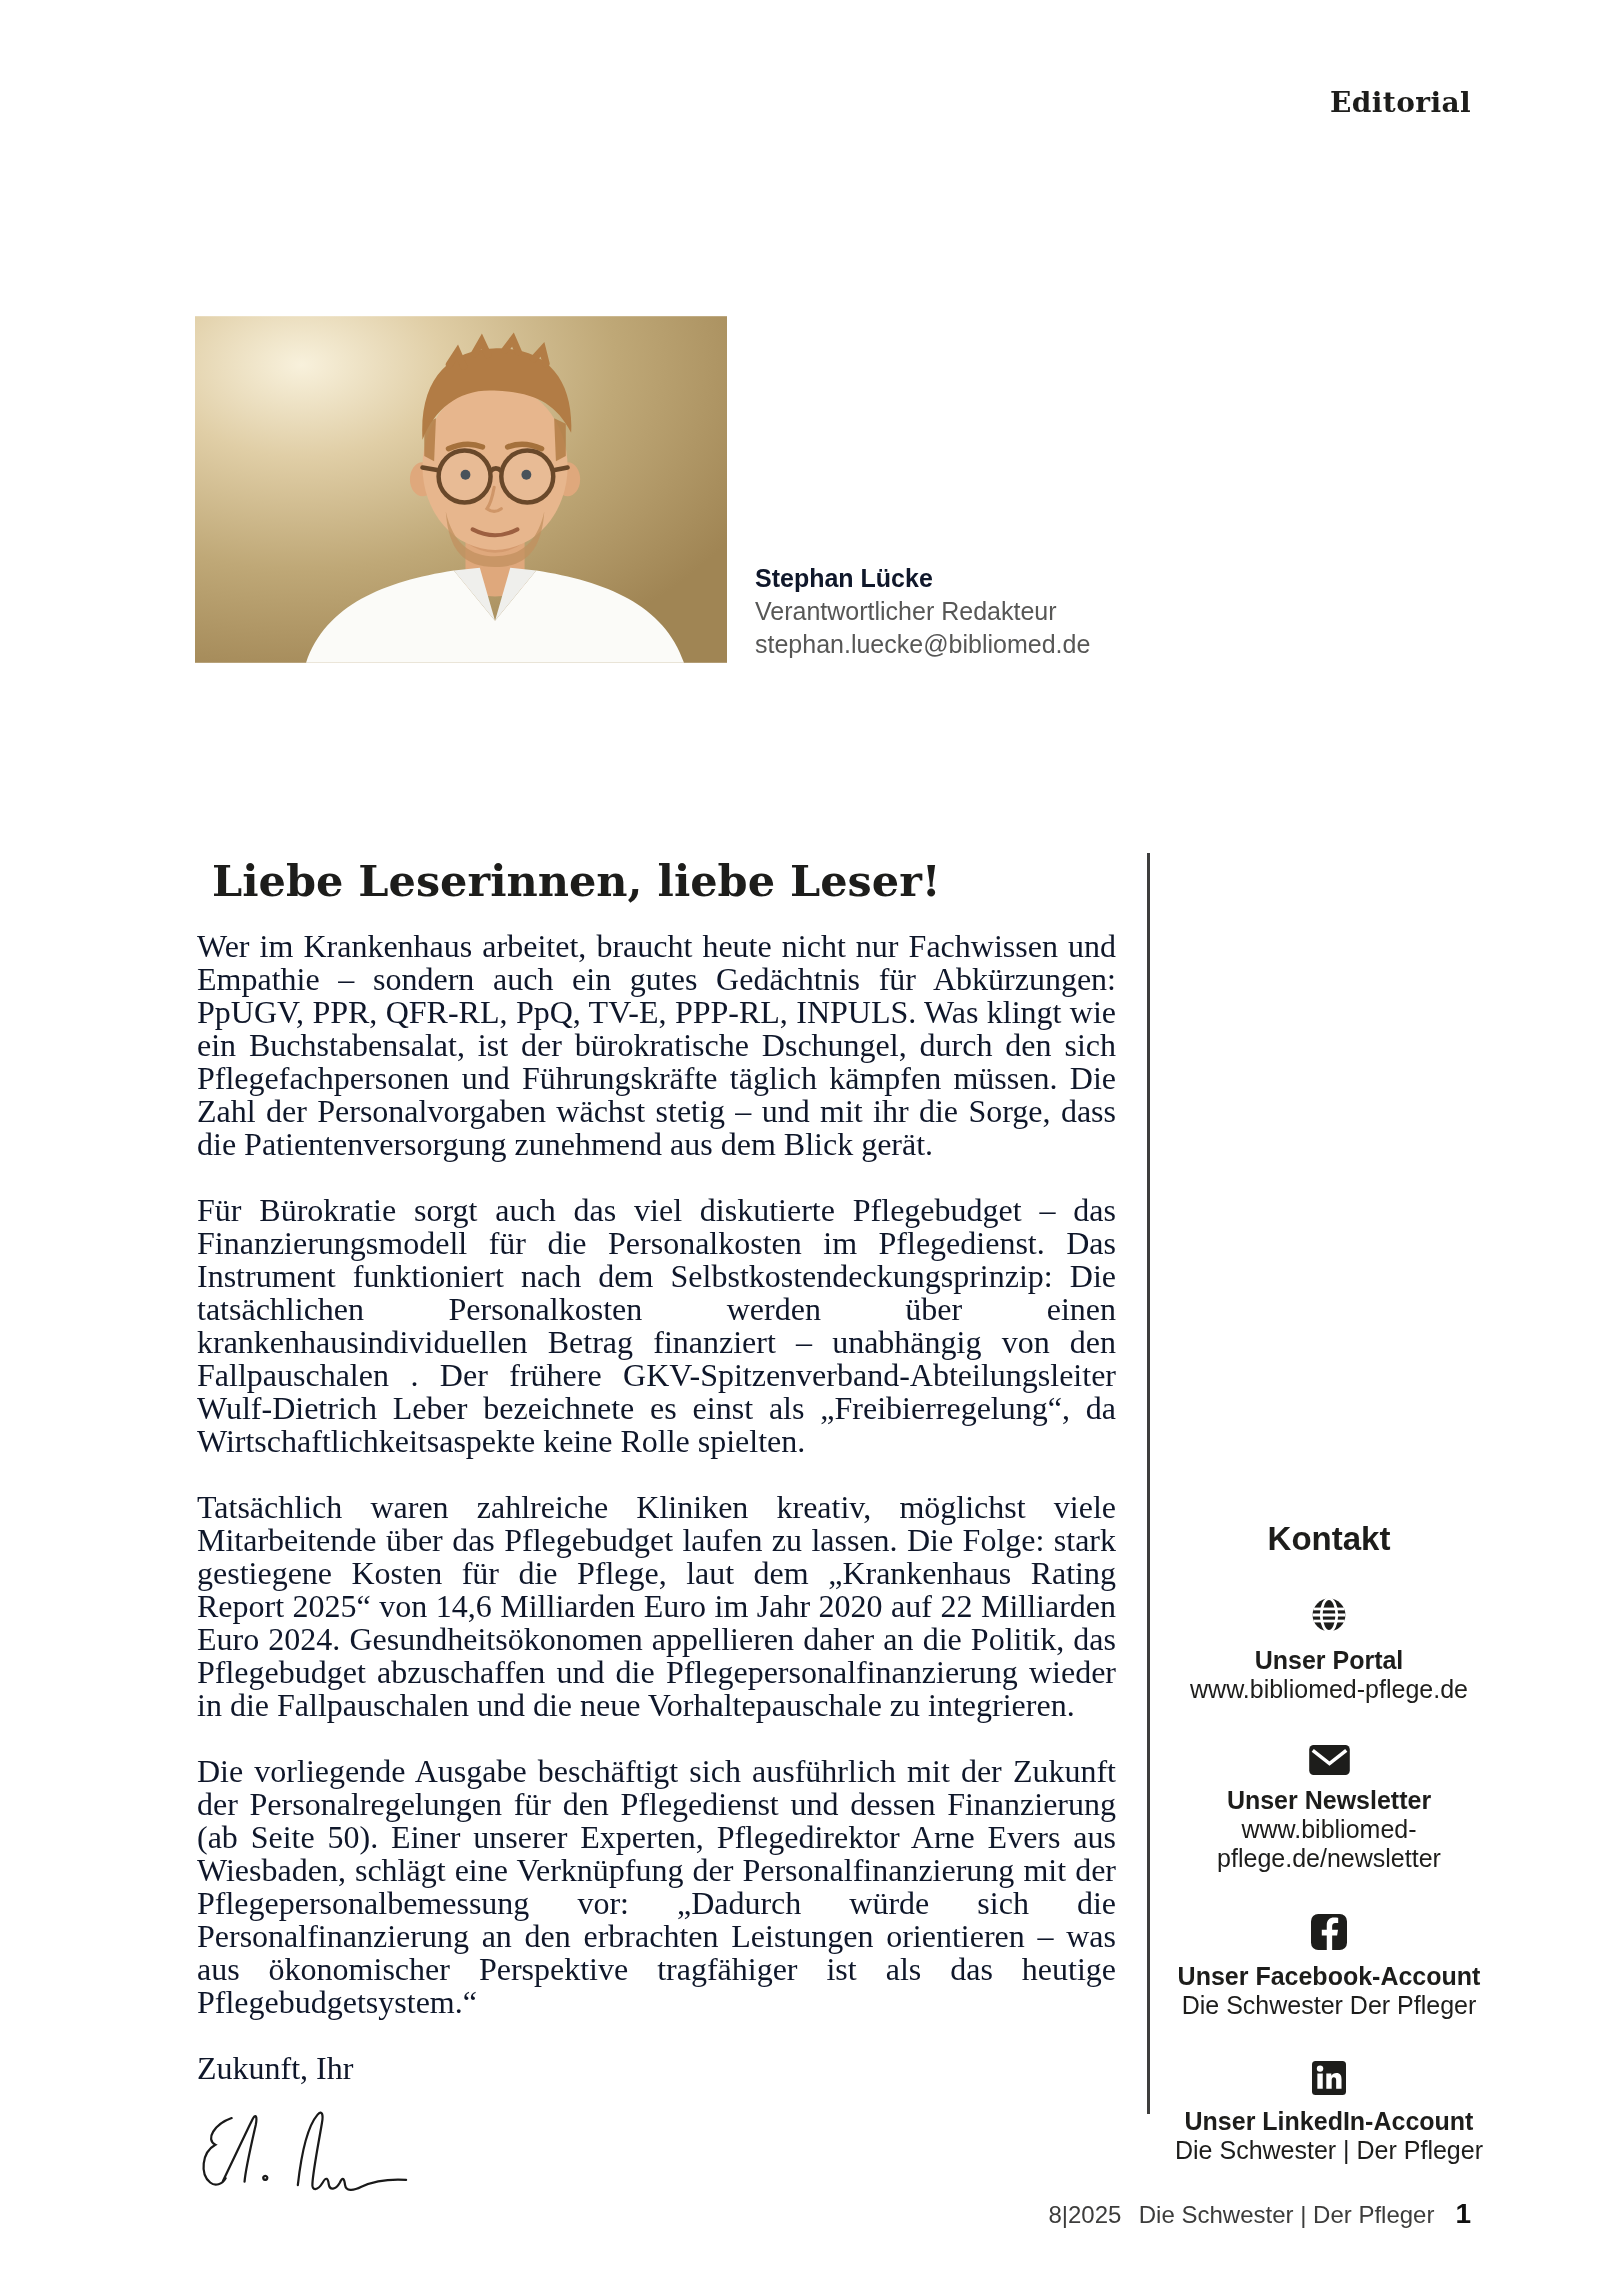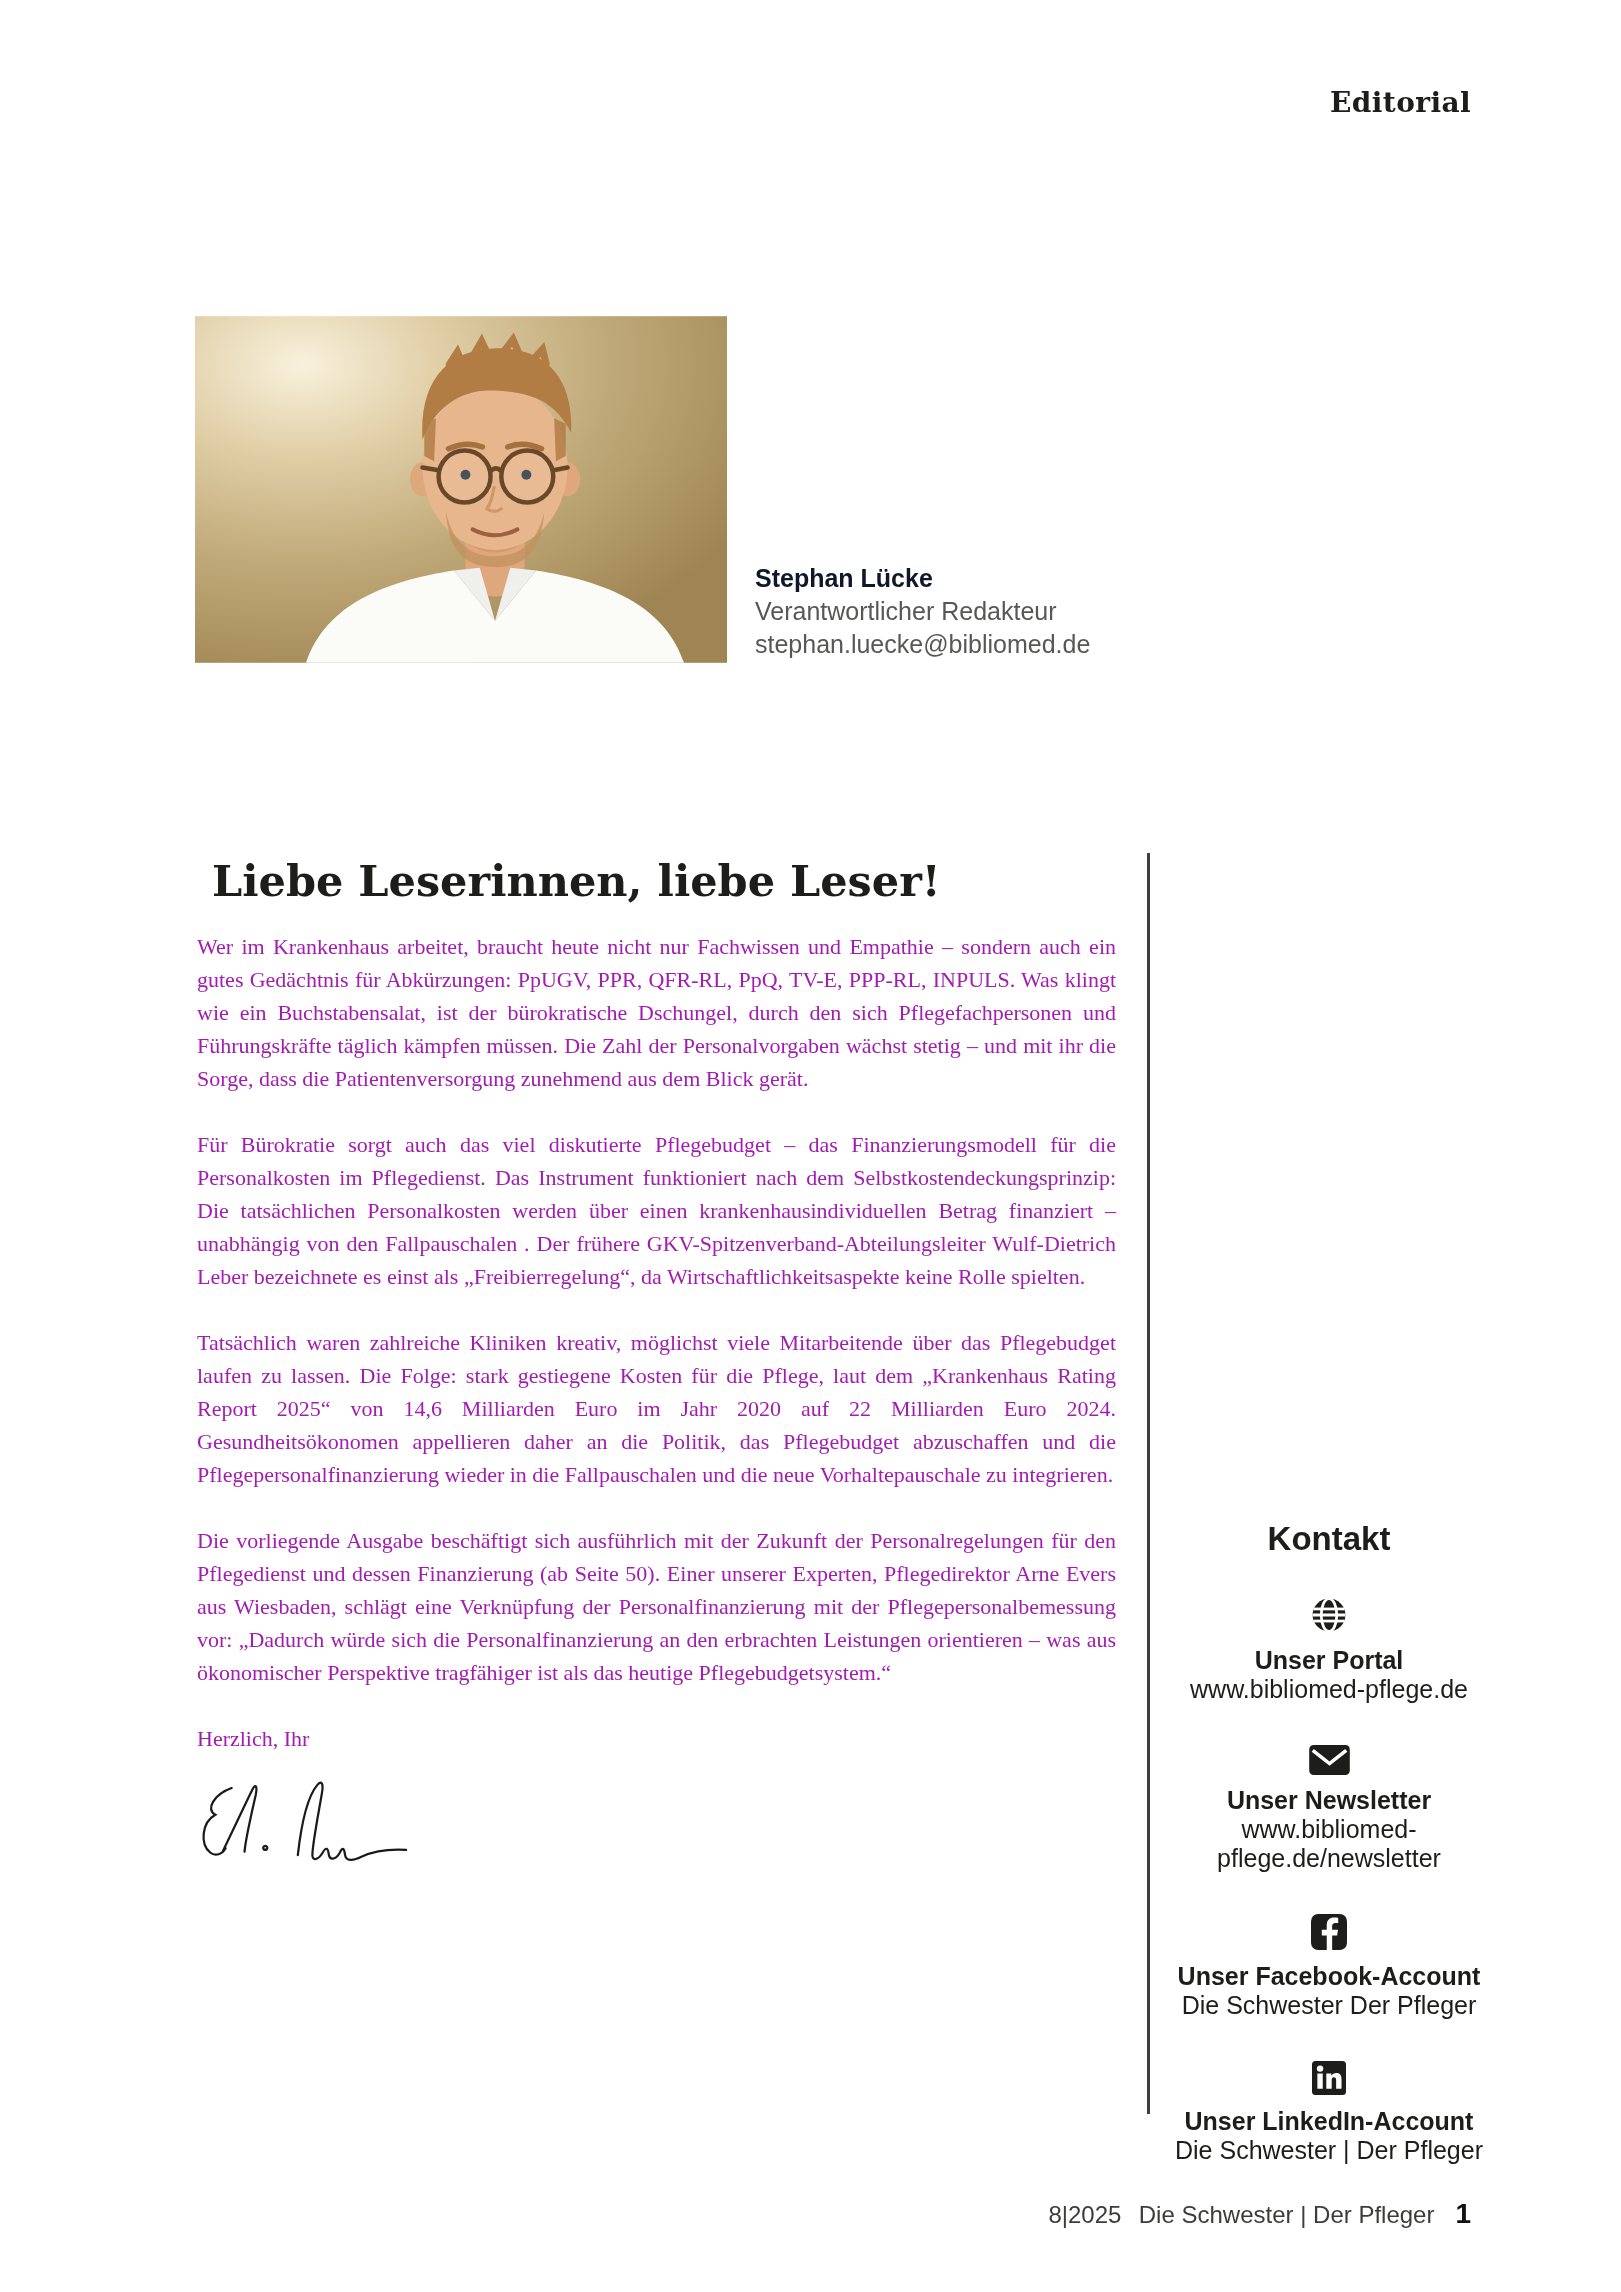--- a/index.html
+++ b/index.html
@@ -12,22 +12,22 @@
 
   .photo{position:absolute;left:195px;top:316px;width:532px;height:347px;overflow:hidden;}
   .photo svg{display:block;}
 
   .caption{position:absolute;left:755px;top:562px;font-size:25px;line-height:33px;color:#575756;}
   .caption-name{font-weight:700;color:#0f172a;}
 
   .headline{position:absolute;left:196px;top:840px;margin:16px;font-size:43px;line-height:50px;color:#1d1d1b;}
 
   .article-body{position:absolute;left:197px;top:930px;width:919px;
-    font-family:"Liberation Serif",serif;font-size:22px;line-height:33px;
-    color:#a21caf;text-align:justify;}
+    font-family:"Liberation Serif",serif;font-size:32px;line-height:33px;
+    color:#0f172a;text-align:justify;}
   .article-body p{margin:0 0 33px 0;}
   .closing{text-align:left;margin-bottom:5.4px !important;}
   .signature-wrap{margin-top:9px;}
 
   .divider{position:absolute;left:1147px;top:853px;width:2.7px;height:1261px;background:#3e3e3d;}
 
   .kontakt{position:absolute;left:1159px;top:1520px;width:340px;text-align:center;color:#1d1d1b;}
   .kontakt-title{margin:0 0 38px 0;font-size:33px;font-weight:700;}
   .k-item{margin-bottom:41px;}
   .k-icon{display:block;margin:0 auto 10.7px auto;}
@@ -99,21 +99,21 @@
     <div class="caption-email">stephan.luecke@bibliomed.de</div>
   </div>
 
   <h1 class="headline slab">Liebe Leserinnen, liebe Leser!</h1>
 
   <div class="article-body">
     <p>Wer im Krankenhaus arbeitet, braucht heute nicht nur Fachwissen und Empathie – sondern auch ein gutes Gedächtnis für Abkürzungen: PpUGV, PPR, QFR-RL, PpQ, TV-E, PPP-RL, INPULS. Was klingt wie ein Buchstabensalat, ist der bürokratische Dschungel, durch den sich Pflegefachpersonen und Führungskräfte täglich kämpfen müssen. Die Zahl der Personalvorgaben wächst stetig – und mit ihr die Sorge, dass die Patientenversorgung zunehmend aus dem Blick gerät.</p>
     <p>Für Bürokratie sorgt auch das viel diskutierte Pflegebudget – das Finanzierungsmodell für die Personalkosten im Pflegedienst. Das Instrument funktioniert nach dem Selbstkostendeckungsprinzip: Die tatsächlichen Personalkosten werden über einen krankenhausindividuellen Betrag finanziert – unabhängig von den Fallpauschalen . Der frühere GKV-Spitzenverband-Abteilungsleiter Wulf-Dietrich Leber bezeichnete es einst als „Freibierregelung“, da Wirtschaftlichkeitsaspekte keine Rolle spielten.</p>
     <p>Tatsächlich waren zahlreiche Kliniken kreativ, möglichst viele Mitarbeitende über das Pflegebudget laufen zu lassen. Die Folge: stark gestiegene Kosten für die Pflege, laut dem „Krankenhaus Rating Report 2025“ von 14,6 Milliarden Euro im Jahr 2020 auf 22 Milliarden Euro 2024. Gesundheitsökonomen appellieren daher an die Politik, das Pflegebudget abzuschaffen und die Pflegepersonalfinanzierung wieder in die Fallpauschalen und die neue Vorhaltepauschale zu integrieren.</p>
     <p>Die vorliegende Ausgabe beschäftigt sich ausführlich mit der Zukunft der Personalregelungen für den Pflegedienst und dessen Finanzierung (ab Seite 50). Einer unserer Experten, Pflegedirektor Arne Evers aus Wiesbaden, schlägt eine Verknüpfung der Personalfinanzierung mit der Pflegepersonalbemessung vor: „Dadurch würde sich die Personalfinanzierung an den erbrachten Leistungen orientieren – was aus ökonomischer Perspektive tragfähiger ist als das heutige Pflegebudgetsystem.“</p>
-    <p class="closing">Herzlich, Ihr</p>
+    <p class="closing">Zukunft, Ihr</p>
     <div class="signature-wrap">
       <svg viewBox="0 0 260 135" width="224" height="116">
         <g fill="none" stroke="#1a1a1a" stroke-width="2.6" stroke-linecap="round">
           <path d="M40,28 C20,35 9,53 21,59 C5,68 3,93 15,103 C21,108 29,105 33,98"></path>
           <path d="M30,101 C44,72 58,42 64,30 C68,22 70,26 68,36 C63,58 56,88 55,102"></path>
           <path d="M79,100 a2.4,2.4 0 1 1 0.2,0"></path>
           <path d="M117,106 C121,70 128,38 140,24 C145,18 147,24 145,34 C141,58 135,88 134,104 C133,113 140,113 146,103 C150,96 152,98 153,105 C154,112 161,112 166,103 C169,96 171,98 172,106 C173,113 181,113 191,108 C206,101 226,99 243,100"></path>
         </g>
       </svg>
     </div>

